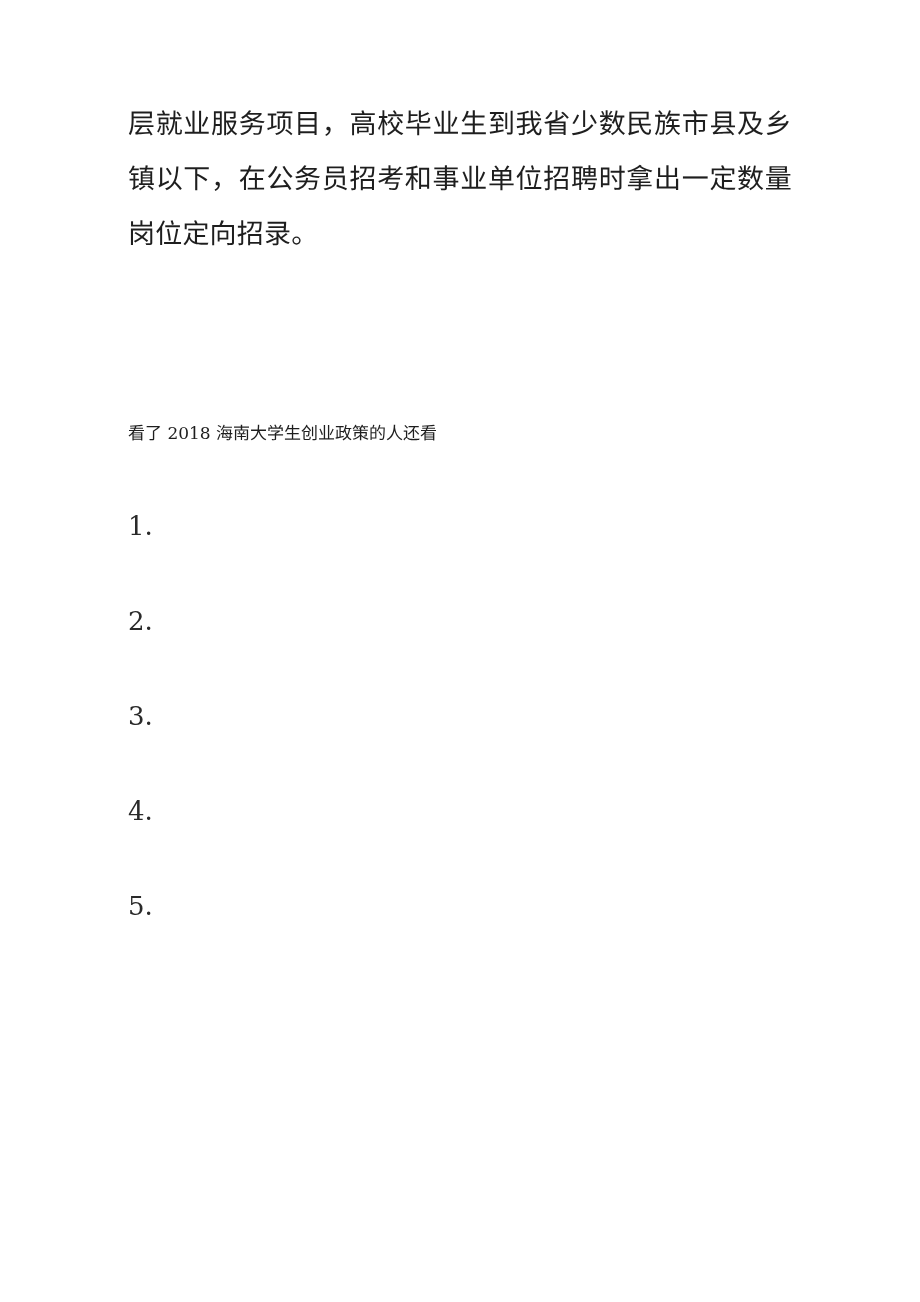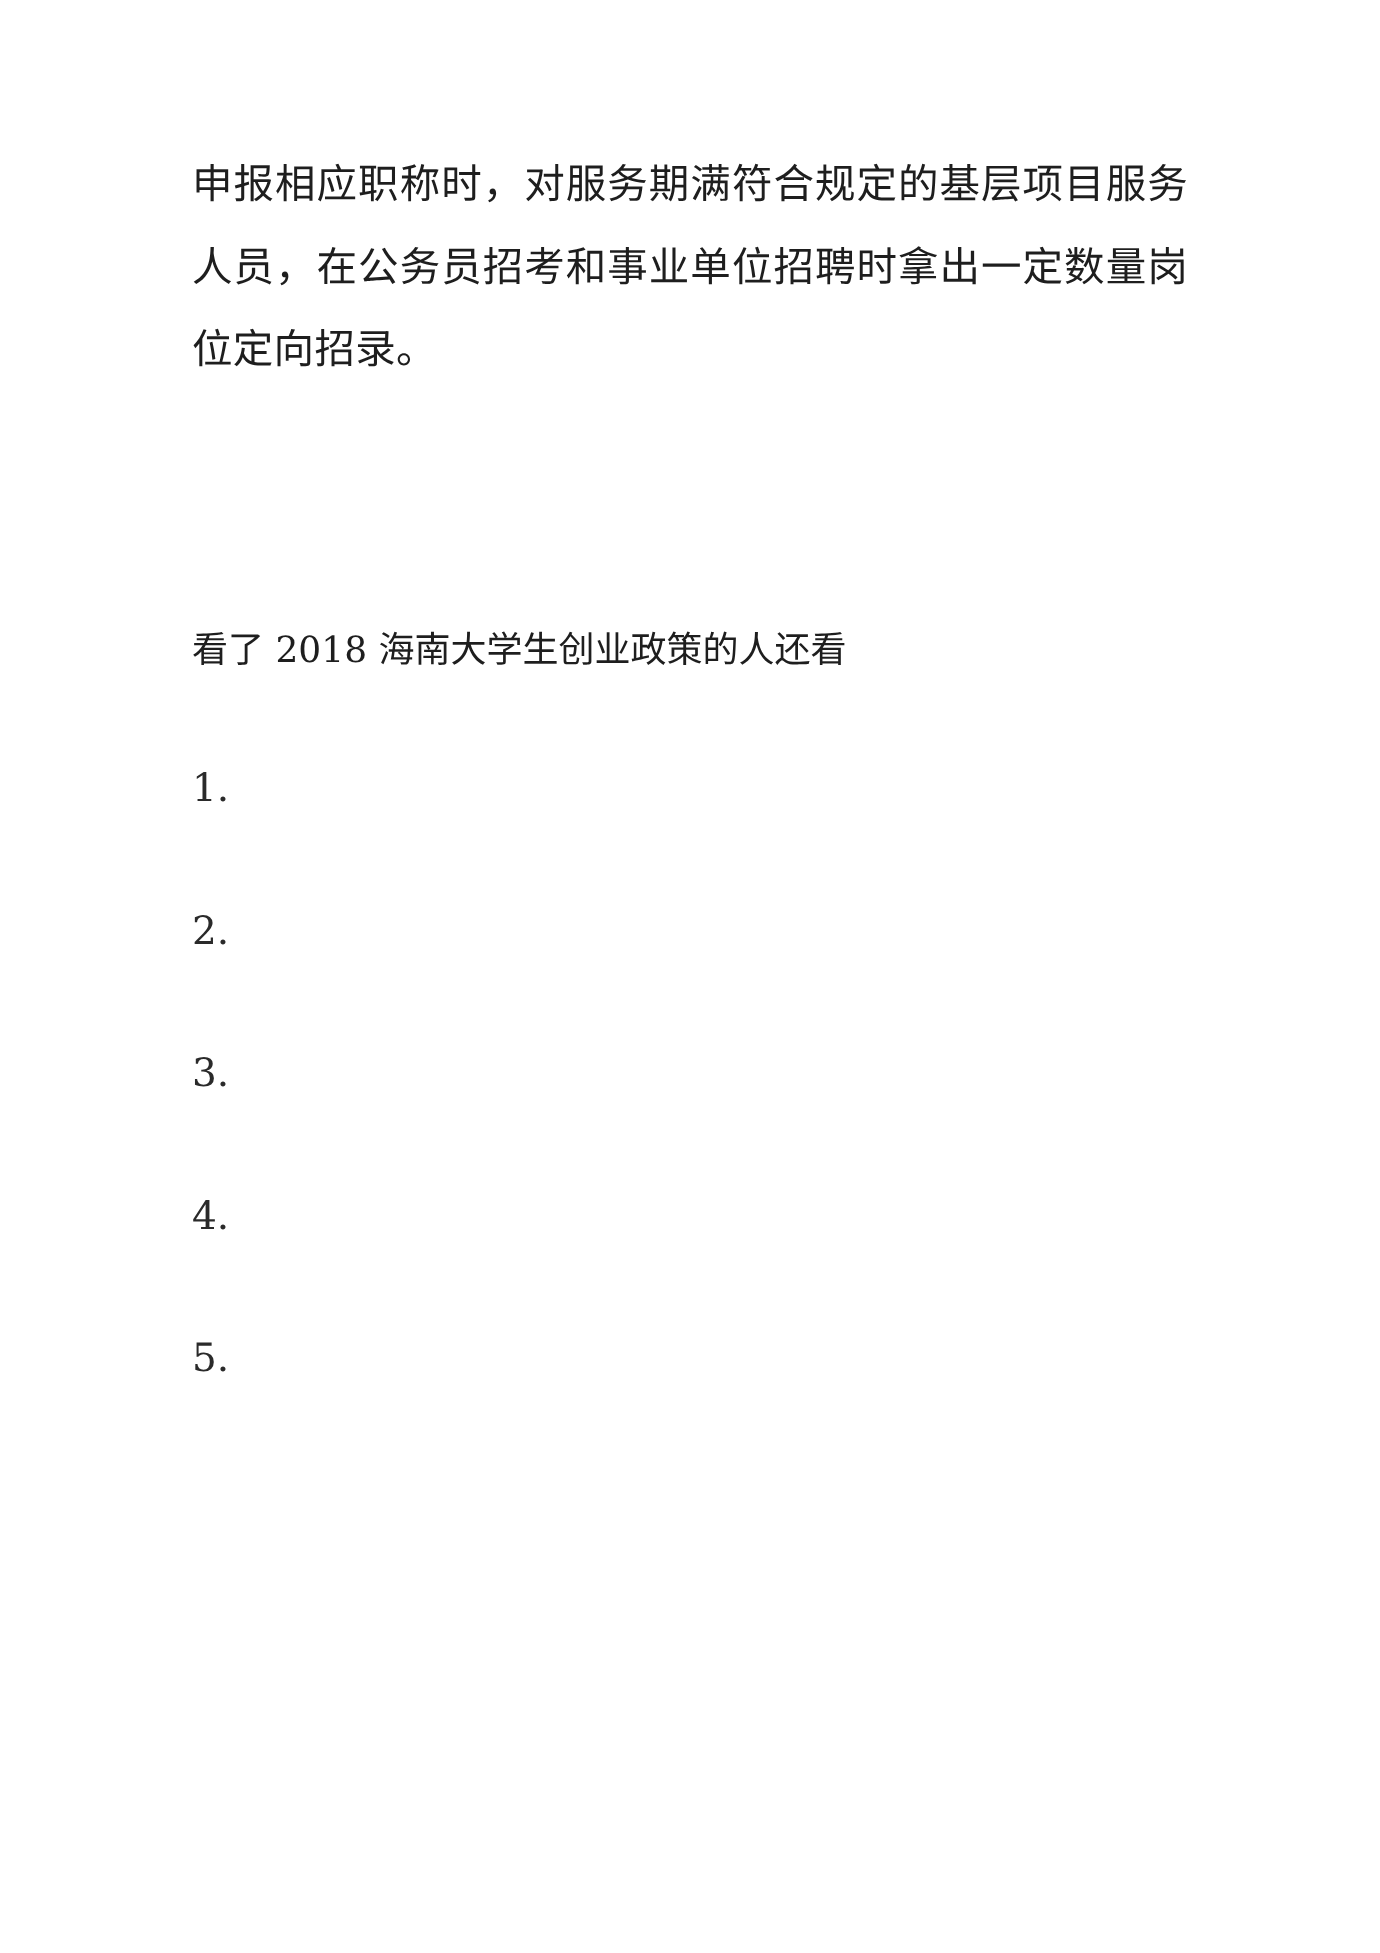--- a/index.html
+++ b/index.html
@@ -51,21 +51,21 @@
   }
   .gap-para {
     height: 92px;
   }
 
   
   .heading-gap {
     height: 60px;
   }
   .heading {
-    font-size: 24px;
+    font-size: 17px;
     line-height: 40px;
     margin: 0;
     color: #1e1e1e;
     white-space: nowrap;
   }
 
   
   .list-gap {
     height: 58px;
   }
@@ -89,21 +89,21 @@
   .num-list .list-item .item-text {
     display: inline-block;
   }
 </style>
 </head>
 <body>
 
 <div class="page">
   <div class="content">
 
-    <p class="para">申报相应职称时，对服务期满符合规定的基层项目服务人员，在公务员招考和事业单位招聘时拿出一定数量岗位定向招录。</p>
+    <p class="para">层就业服务项目，高校毕业生到我省少数民族市县及乡镇以下，在公务员招考和事业单位招聘时拿出一定数量岗位定向招录。</p>
 
     <div class="gap-para"></div>
 
 
     <div class="heading-gap"></div>
 
     <p class="heading">看了 2018 海南大学生创业政策的人还看</p>
 
     <div class="list-gap"></div>
 

